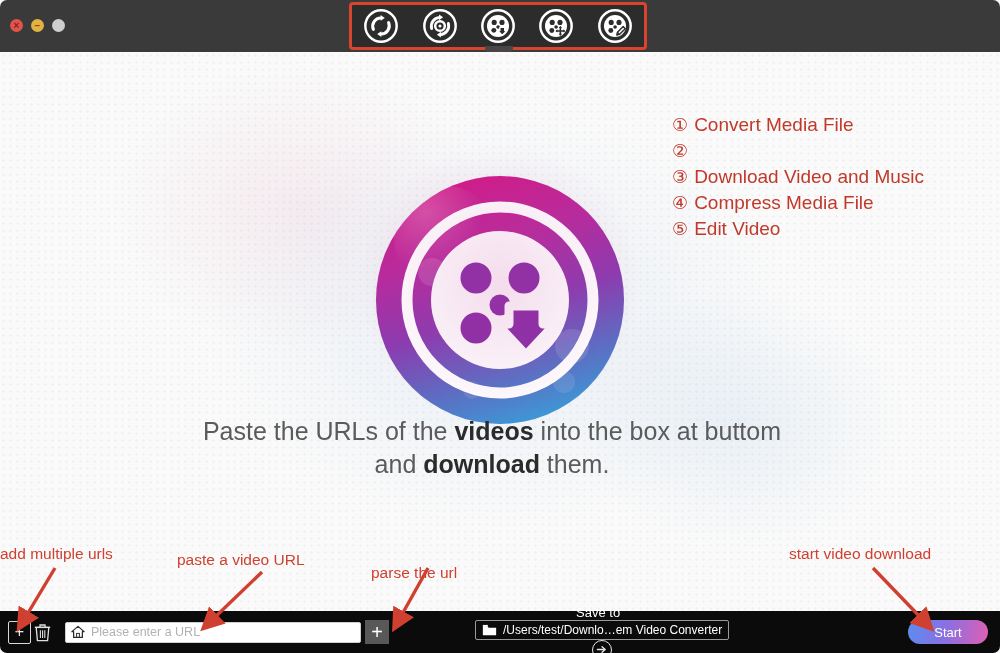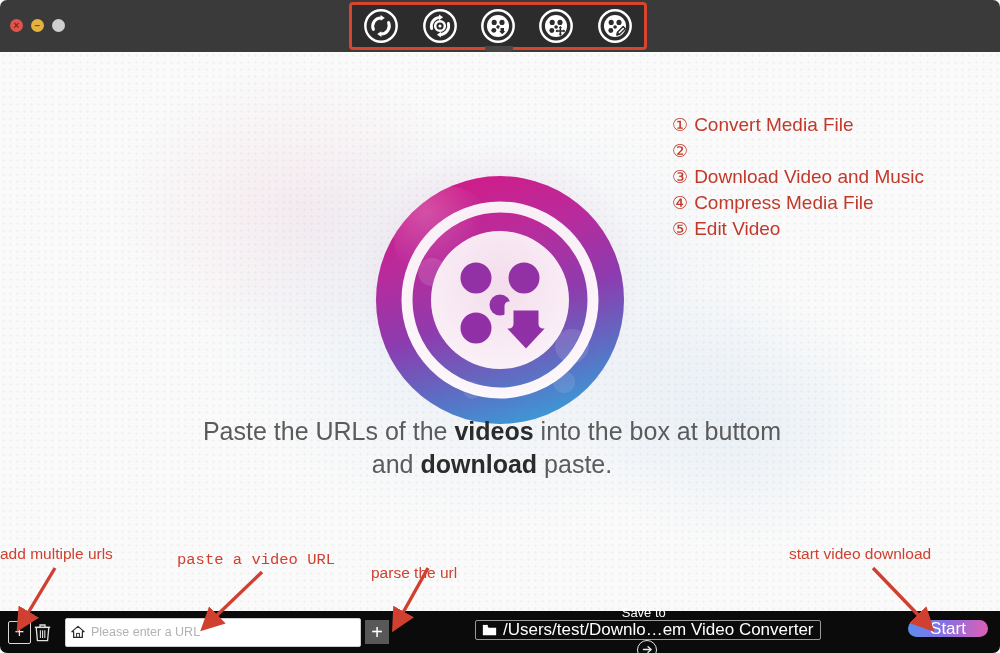--- a/index.html
+++ b/index.html
@@ -109,21 +109,21 @@
     position:absolute;left:0;top:415px;width:984px;text-align:center;
     color:#5b5b5b;font-size:25px;line-height:33px;z-index:3;
   }
   .instruction b{color:#2b2b2b;font-weight:bold;}
 
   
   .anno{
     position:absolute;color:#cf4030;font-size:15.5px;white-space:nowrap;z-index:5;
   }
   .anno-a{left:0;top:545px;}
-  .anno-b{left:177px;top:551px;font-family:Liberation Mono, monospace;}
+  .anno-b{left:177px;top:551px;}
   .anno-c{left:371px;top:545px;margin-top:19px;}
   .anno-d{left:789px;top:545px;}
   .arrow-svg{position:absolute;z-index:5;pointer-events:none;}
 
   
   .bottombar{
     position:absolute;left:0;top:611px;width:1000px;height:42px;
     background:#0b0b0b;
     border-bottom-left-radius:7px;border-bottom-right-radius:7px;
     display:flex;align-items:center;
@@ -132,50 +132,50 @@
   .iconbtn{
     width:22px;height:22px;display:flex;align-items:center;justify-content:center;
     cursor:pointer;margin-right:6px;
   }
   .addbox{
     width:21px;height:21px;border:1px solid #d8d8d8;border-radius:2px;
     display:flex;align-items:center;justify-content:center;
     color:#e8e8e8;font-size:16px;line-height:1;cursor:pointer;
   }
   .url-field{
-    margin-left:6px;width:296px;height:29px;background:#ffffff;
+    margin-left:6px;width:296px;height:21px;background:#ffffff;
     border:1px solid #cfcfcf;border-radius:2px;
     display:flex;align-items:center;padding:0 5px;box-sizing:border-box;
     cursor:text;
   }
   .url-field .ph{color:#b2b2b2;font-size:12.5px;margin-left:6px;}
   .parse-btn{
     margin-left:4px;width:24px;height:24px;background:#585858;
     display:flex;align-items:center;justify-content:center;
     color:#fff;font-size:20px;line-height:1;cursor:pointer;
   }
   .saveto{
     margin-left:78px;display:flex;align-items:center;color:#ffffff;font-size:13px;flex-direction:column;
   }
   .path-box{
     margin-left:8px;height:20px;border:1px solid #9a9a9a;border-radius:2px;
     display:flex;align-items:center;padding:0 6px;box-sizing:border-box;
-    color:#ffffff;font-size:17px;white-space:nowrap;cursor:pointer;
+    color:#ffffff;font-size:12px;white-space:nowrap;cursor:pointer;
   }
   .path-box .folder{margin-right:6px;display:flex;}
   .go-btn{
     margin-left:7px;width:18px;height:18px;border-radius:50%;
     border:1.6px solid #e8e8e8;display:flex;align-items:center;justify-content:center;
     cursor:pointer;
   }
   .start-btn{
     position:absolute;right:12px;top:9px;
-    width:80px;height:17px;border-radius:12px;
+    width:80px;height:24px;border-radius:12px;
     background:linear-gradient(100deg,#5b8df0 0%,#8a6fe0 48%,#e05fb4 100%);
-    color:#ffffff;font-size:17px;
+    color:#ffffff;font-size:13px;
     display:flex;align-items:center;justify-content:center;
     cursor:pointer;border:none;
     font-family:"Liberation Sans", sans-serif;
   }
 </style>
 </head>
 <body>
 
 <div class="app">
 
@@ -337,21 +337,21 @@
 
       <path d="M133 130 h34 v18 h12 l-29 31 l-29 -31 h12 z" fill="#8b2fa8" stroke="#ffffff" stroke-width="9" stroke-linejoin="round"></path>
     </svg>
   </div>
 
   <div class="instruction">
     <div>
       <span>Paste the URLs of the </span><b>videos</b><span> into the box at buttom</span>
     </div>
     <div>
-      <span>and </span><b>download</b><span> paste.</span>
+      <span>and </span><b>download</b><span> them.</span>
     </div>
   </div>
 
   <div class="anno anno-a">add multiple urls</div>
   <div class="anno anno-b">paste a video URL</div>
   <div class="anno anno-c">parse the url</div>
   <div class="anno anno-d">start video download</div>
 
   <svg class="arrow-svg" style="left:0;top:530px;" width="1000" height="115">
     <defs>

